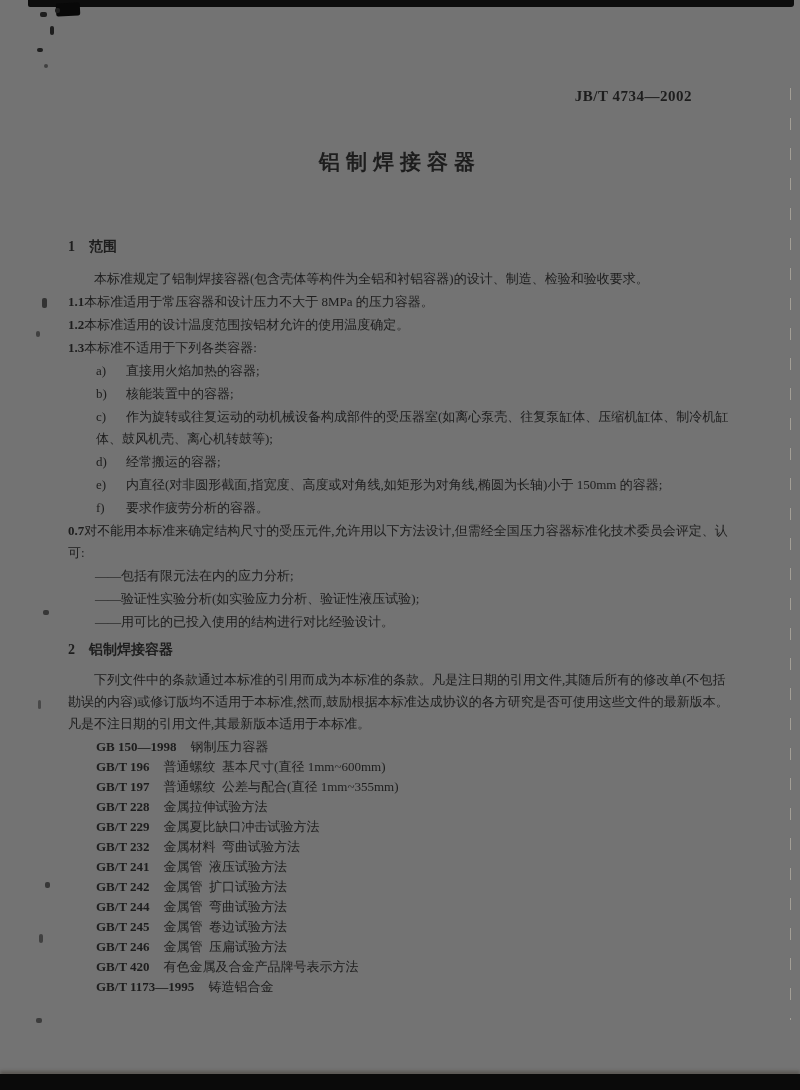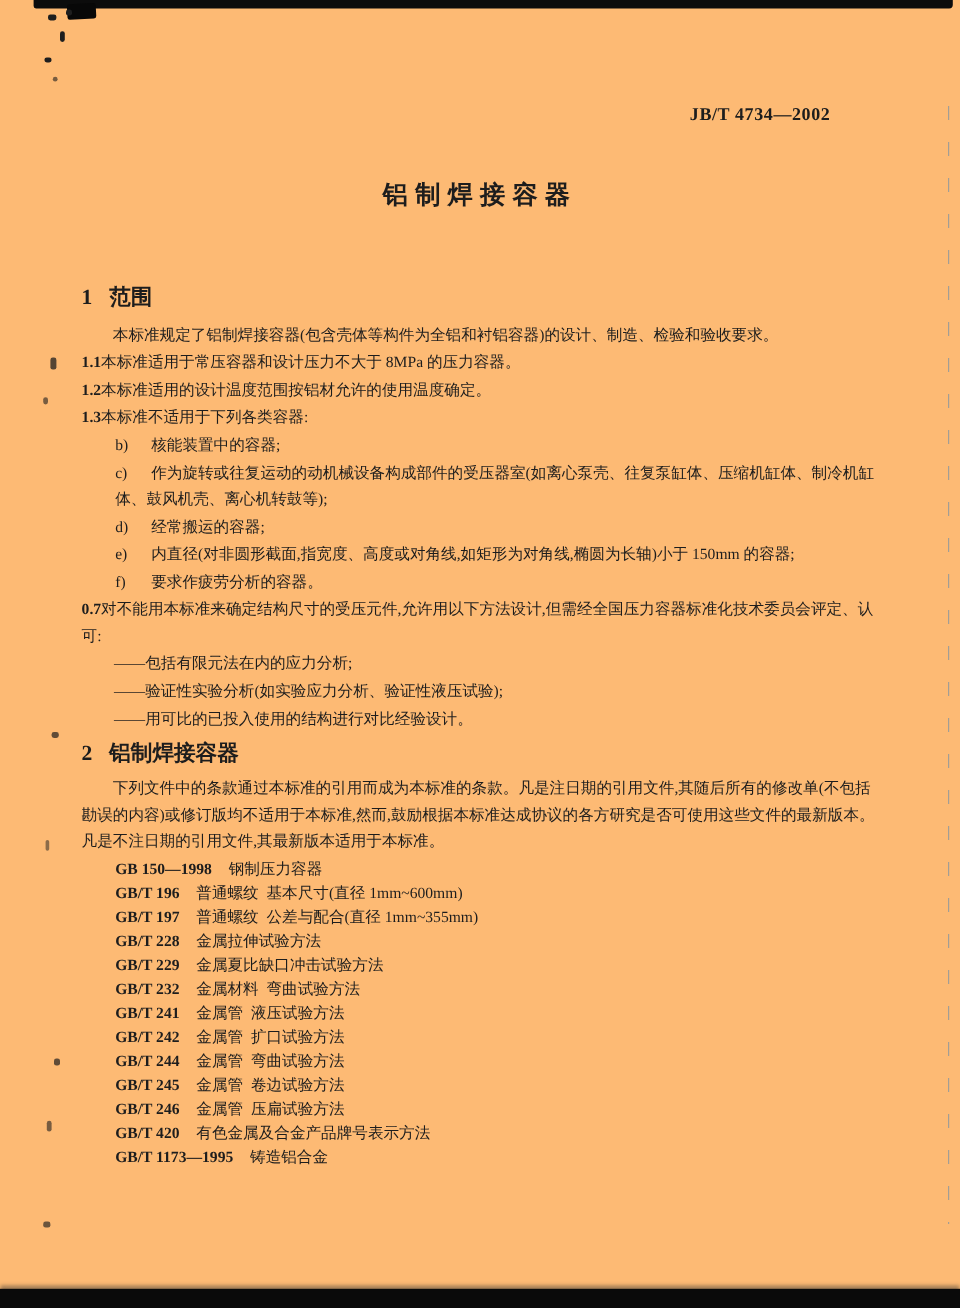--- a/index.html
+++ b/index.html
@@ -1,34 +1,34 @@
 <!DOCTYPE html>
 <html><head>
 <meta charset="utf-8">
 <style>
   * { margin:0; padding:0; box-sizing:border-box; }
   html,body { width:800px; height:1090px; background:#e9e7e2; }
   .page {
     position:relative; width:800px; height:1090px; overflow:hidden;
-    background:#fdba74;
+    background:#737373;
     font-family:"Liberation Serif","DejaVu Serif",serif;
     color:#1d1d1d;
   }
   
   .top-edge { position:absolute; top:0; left:28px; right:6px; height:7px; background:#0c0c0c; border-radius:0 0 3px 2px; }
   .top-blob { position:absolute; top:3px; left:56px; width:24px; height:13px; background:#080808; border-radius:2px; transform:rotate(-3deg); }
   .bottom-edge { position:absolute; bottom:0; left:0; right:0; height:16px; background:#0a0a0a; box-shadow:0 -3px 3px rgba(70,64,55,.5); }
   .edge-line { position:absolute; right:9px; top:88px; bottom:70px; width:1px;
     background:repeating-linear-gradient(to bottom,#a39e95 0 12px,transparent 12px 30px); }
   .speckles span { position:absolute; background:#1e1e1e; border-radius:2px; display:block; }
   
   .doc-number { position:absolute; top:88px; right:108px; font-size:15px; font-weight:bold; letter-spacing:.5px; }
   .title { position:absolute; top:148px; left:0; width:100%; text-align:center; font-size:21px; font-weight:bold; letter-spacing:6px; }
   .content { position:absolute; top:236px; left:68px; width:664px; font-size:13px; line-height:22px; }
-  .sec-h { font-size:18px; font-weight:bold; margin:0 0 10px 0; line-height:22px; }
+  .sec-h { font-size:14px; font-weight:bold; margin:0 0 10px 0; line-height:22px; }
   .sec-h .sec-num { margin-right:14px; }
   .sec-h2 { margin-top:6px; margin-bottom:8px; }
   p.indent { text-indent:2em; margin:0 0 1px 0; }
   p.clause { margin:0 0 1px 0; }
   .cnum { font-weight:bold; margin-right:0; }
   .sub { margin:0 0 1px 28px; }
   .subitem { margin:0 0 1px 0; }
   .slabel { display:inline-block; min-width:22px; margin-right:8px; }
   .dash-line { margin:0 0 1px 27px; }
   .refs { margin:2px 0 0 28px; }
@@ -67,20 +67,21 @@
 
     <h2 class="sec-h"><span class="sec-num">1</span><span>范围</span></h2>
 
     <p class="indent">本标准规定了铝制焊接容器(包含壳体等构件为全铝和衬铝容器)的设计、制造、检验和验收要求。</p>
 
     <p class="clause"><span class="cnum">1.1</span><span>本标准适用于常压容器和设计压力不大于 8MPa 的压力容器。</span></p>
     <p class="clause"><span class="cnum">1.2</span><span>本标准适用的设计温度范围按铝材允许的使用温度确定。</span></p>
     <p class="clause"><span class="cnum">1.3</span><span>本标准不适用于下列各类容器:</span></p>
 
     <div class="sub">
+      <div class="subitem"><span class="slabel">a)</span><span>直接用火焰加热的容器;</span></div>
       <div class="subitem"><span class="slabel">b)</span><span>核能装置中的容器;</span></div>
       <div class="subitem"><span class="slabel">c)</span><span>作为旋转或往复运动的动机械设备构成部件的受压器室(如离心泵壳、往复泵缸体、压缩机缸体、制冷机缸体、鼓风机壳、离心机转鼓等);</span></div>
       <div class="subitem"><span class="slabel">d)</span><span>经常搬运的容器;</span></div>
       <div class="subitem"><span class="slabel">e)</span><span>内直径(对非圆形截面,指宽度、高度或对角线,如矩形为对角线,椭圆为长轴)小于 150mm 的容器;</span></div>
       <div class="subitem"><span class="slabel">f)</span><span>要求作疲劳分析的容器。</span></div>
     </div>
 
     <p class="clause"><span class="cnum">0.7</span><span>对不能用本标准来确定结构尺寸的受压元件,允许用以下方法设计,但需经全国压力容器标准化技术委员会评定、认可:</span></p>
 
     <p class="dash-line">——包括有限元法在内的应力分析;</p>

